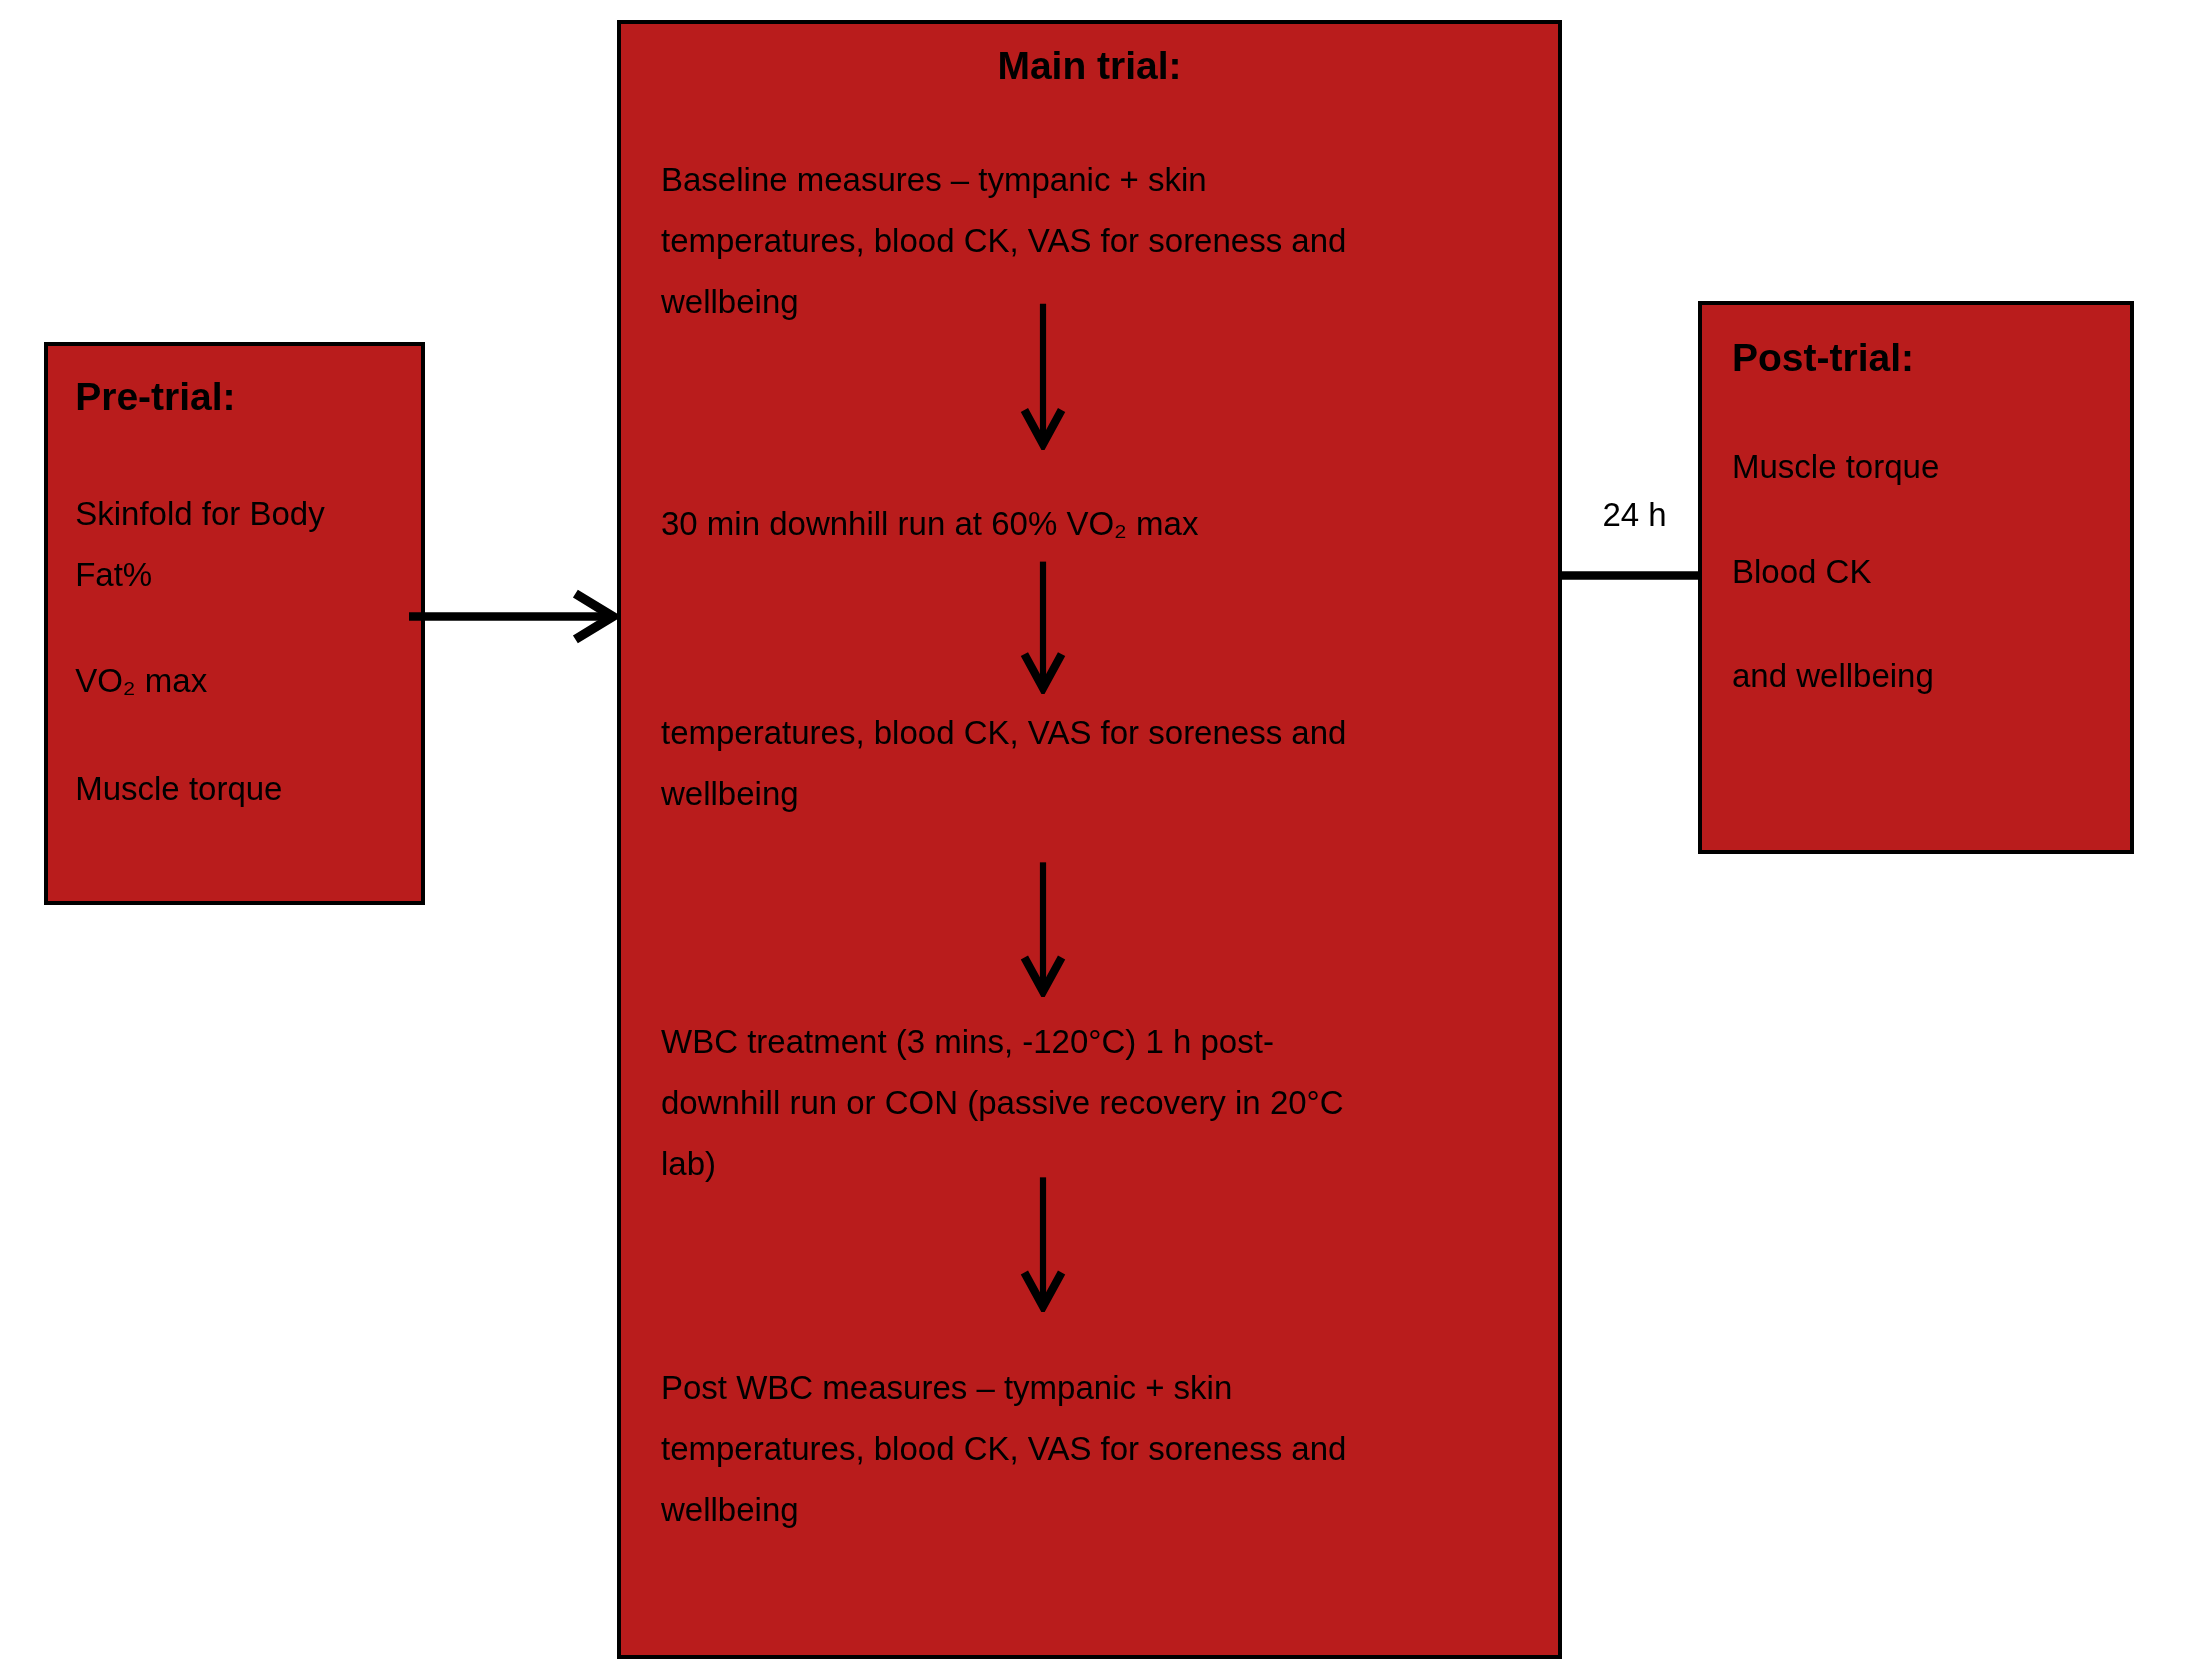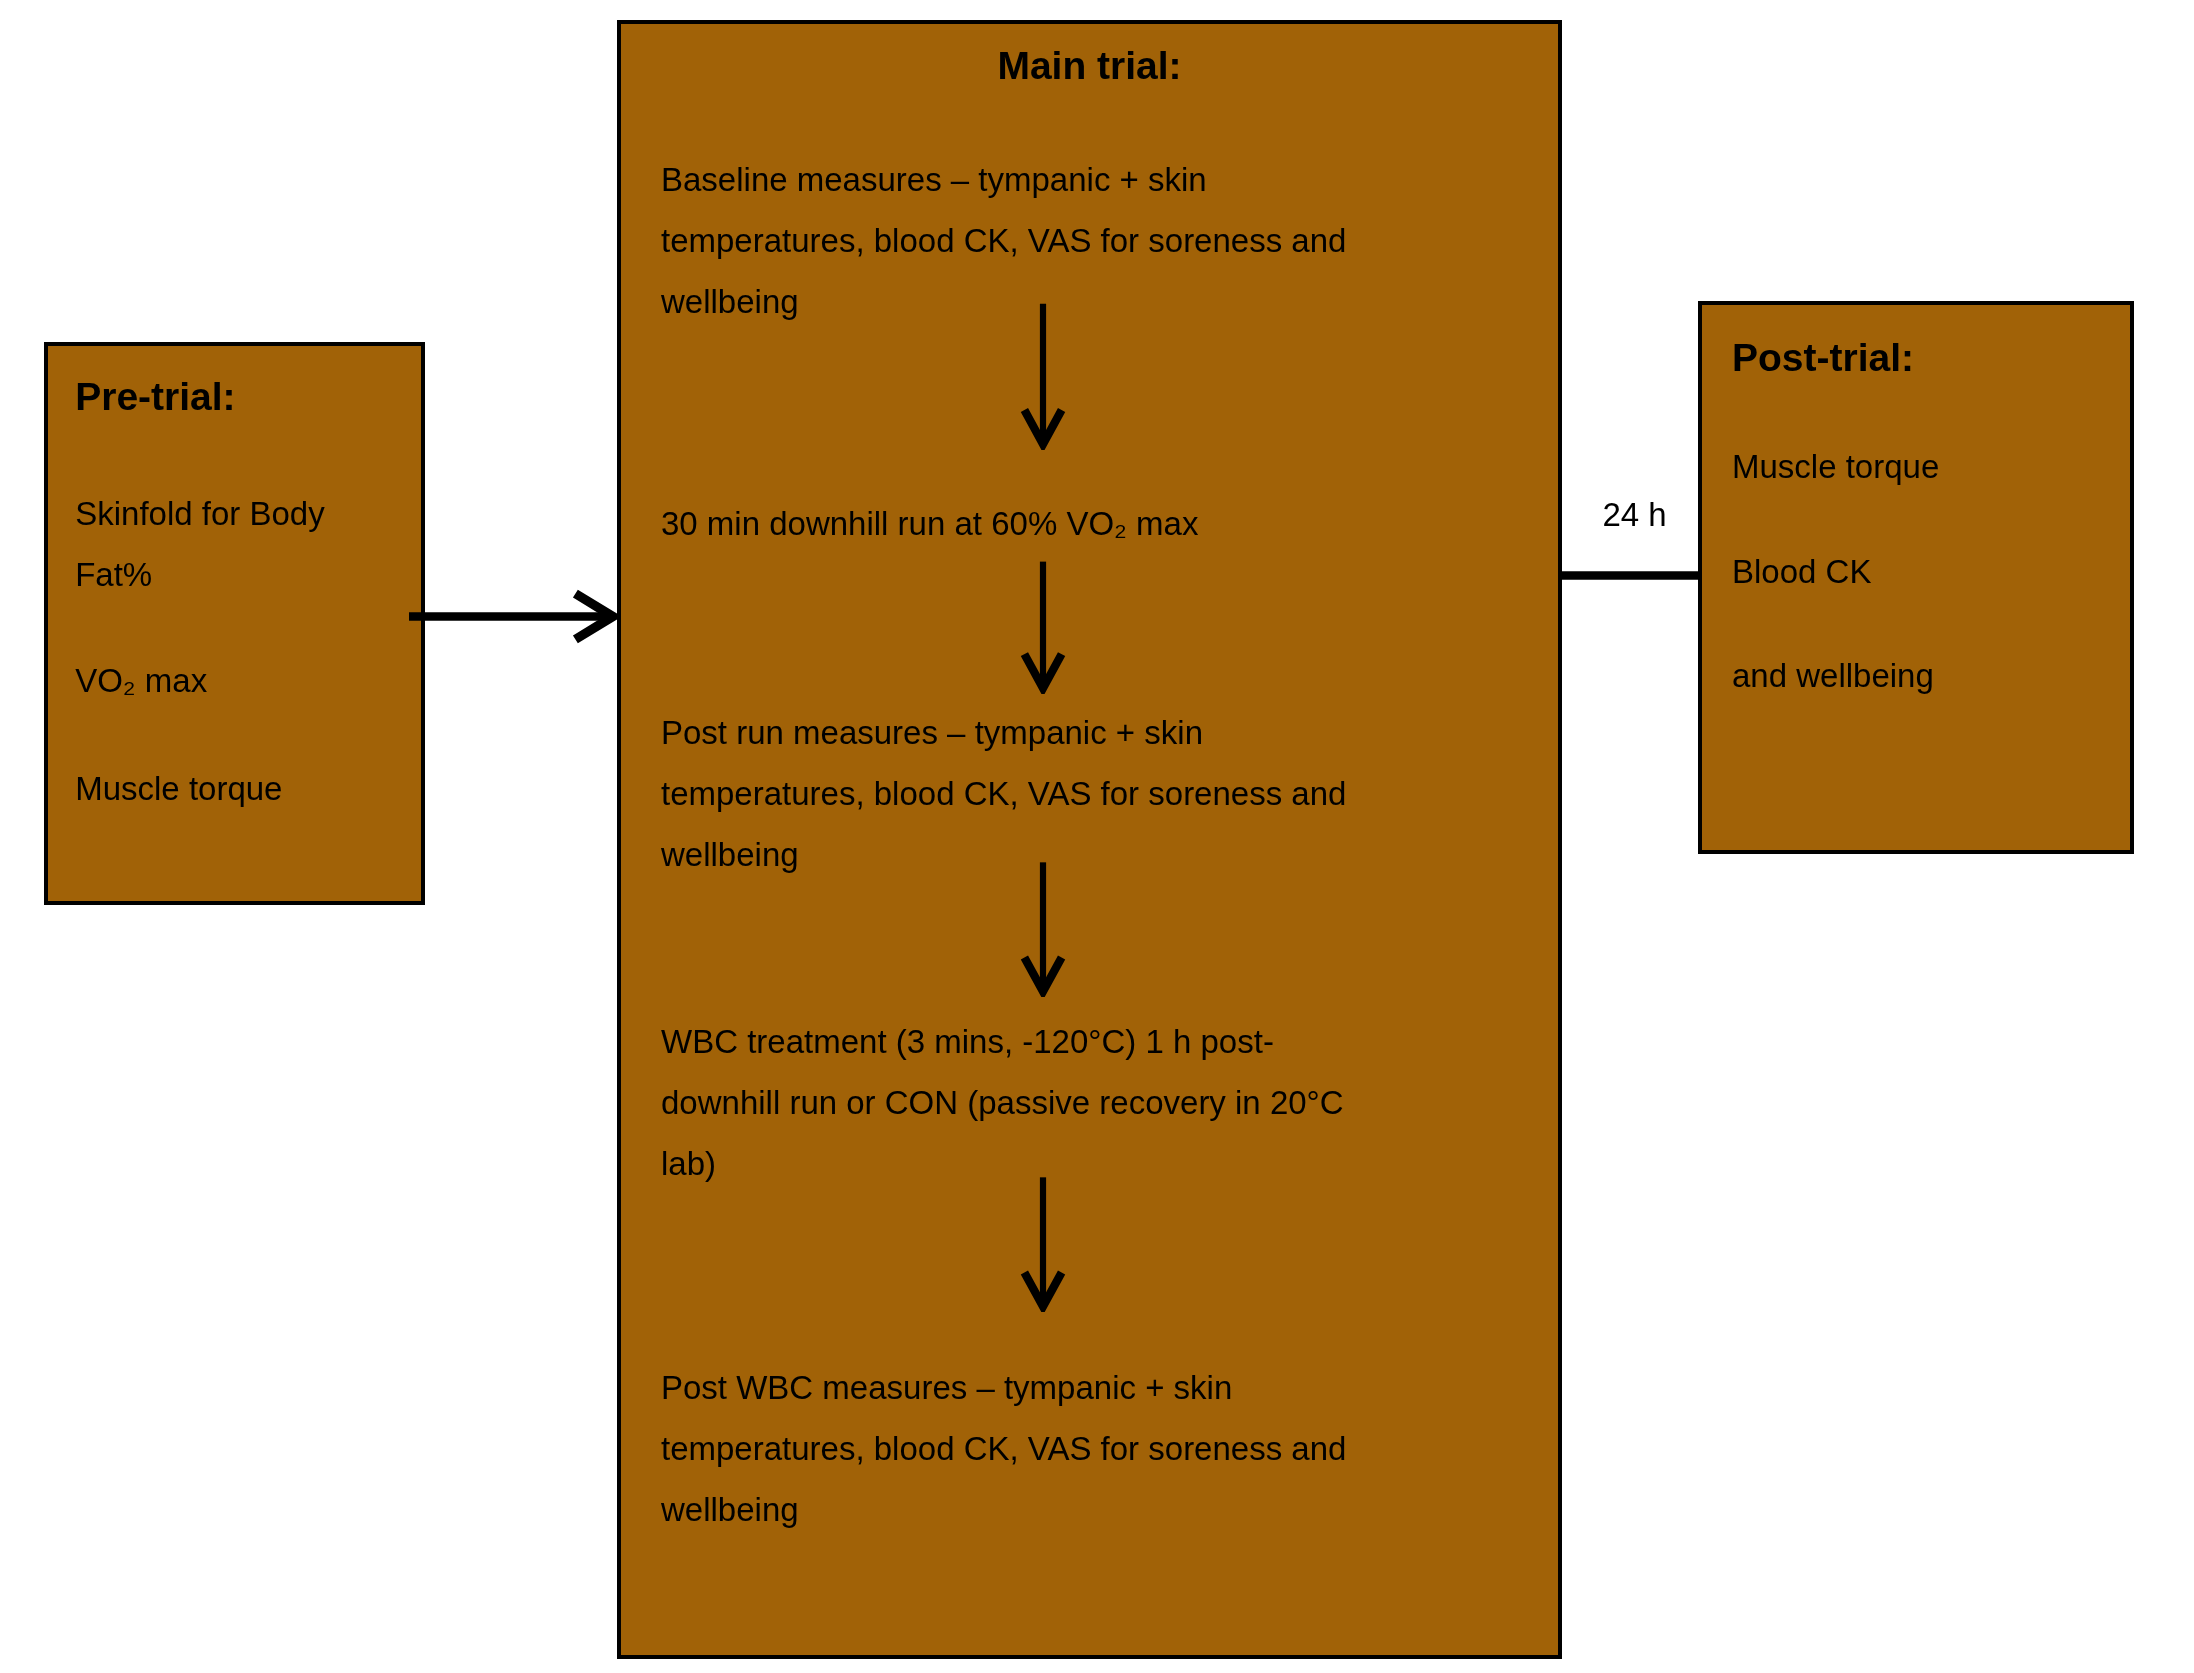--- a/index.html
+++ b/index.html
@@ -3,21 +3,21 @@
 <meta charset="utf-8">
 <style>
   * { margin:0; padding:0; box-sizing:border-box; }
   html,body { background:#ffffff; }
   body {
     width:2194px; height:1674px;
     font-family:"Liberation Sans","DejaVu Sans",sans-serif;
     color:#000;
   }
   .page { position:relative; width:2194px; height:1674px; background:#fff; overflow:hidden; }
-  .box { position:absolute; background:#a16207; border:4.7px solid #000;text-decoration:underline; }
+  .box { position:absolute; background:#b91c1c; border:4.7px solid #000;text-decoration:underline; }
   .txt  { font-size:33px; line-height:61px; font-weight:400; }
   .bold { font-size:39px; line-height:61px; font-weight:700; }
   .ln { display:block; white-space:nowrap; }
   .abs { position:absolute; }
   .center { text-align:center; }
   svg.arrow { position:absolute; display:block; }
 </style>
 </head>
 <body>
 
@@ -63,21 +63,20 @@
     <div class="txt abs" style="left:40px; top:469px;">
       <span class="ln">30 min downhill run at 60% VO₂ max</span>
     </div>
 
     <svg class="arrow" style="left:391px; top:537px;" width="62" height="133" viewBox="0 0 120 255" aria-hidden="true">
       <line x1="60" y1="0" x2="60" y2="241" stroke="#000" stroke-width="12"></line>
       <polyline points="24,179 60,245 96,179" fill="none" stroke="#000" stroke-width="16"></polyline>
     </svg>
 
     <div class="txt abs" style="left:40px; top:678px;">
-      <span class="ln">Post run measures – tympanic + skin</span>
       <span class="ln">temperatures, blood CK, VAS for soreness and</span>
       <span class="ln">wellbeing</span>
     </div>
 
     <svg class="arrow" style="left:391px; top:838px;" width="62" height="135" viewBox="0 0 120 260" aria-hidden="true">
       <line x1="60" y1="0" x2="60" y2="246" stroke="#000" stroke-width="12"></line>
       <polyline points="24,184 60,250 96,184" fill="none" stroke="#000" stroke-width="16"></polyline>
     </svg>
 
     <div class="txt abs" style="left:40px; top:987px;">

